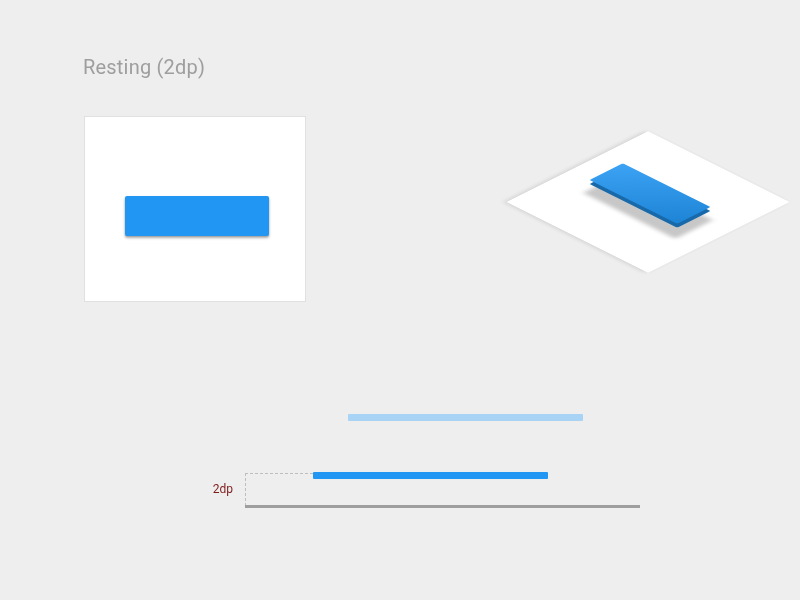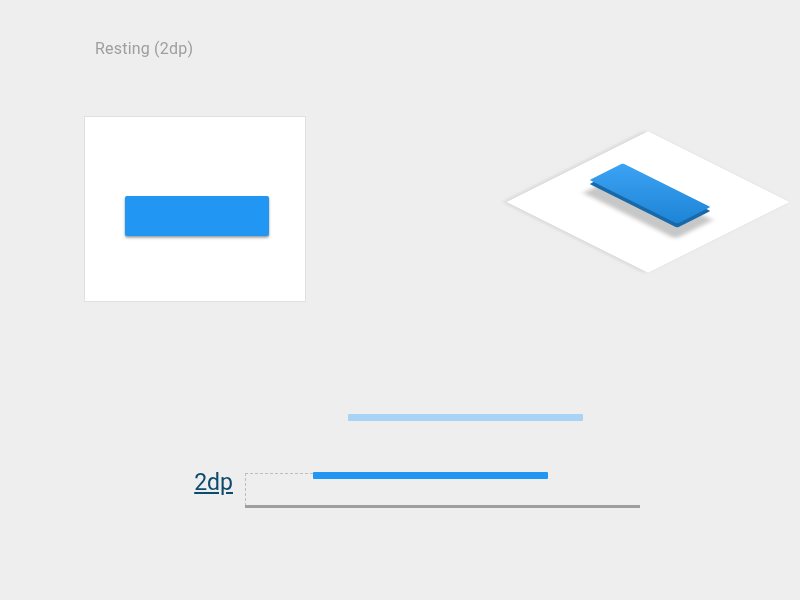--- a/index.html
+++ b/index.html
@@ -6,24 +6,23 @@
   body{
     width:800px;height:600px;
     background:#eeeeee;
     font-family:Roboto,"Helvetica Neue",Arial,sans-serif;
     color:#9e9e9e;
     position:relative;
     overflow:hidden;
   }
   .title{
     position:absolute;
-    left:83px;top:39px;
-    font-size:16px;
+    left:83px;top:55px;
+    font-size:20px;
     letter-spacing:0.2px;
-    margin-left:12px;
   }
   
   .card{
     position:absolute;
     left:84px;top:116px;
     width:222px;height:186px;
     background:#ffffff;
     border:1px solid #e0e0e0;
     box-sizing:border-box;
   }
@@ -113,24 +112,23 @@
   .dash-v{
     position:absolute;
     left:0;bottom:2px;
     width:0;height:33px;
     border-left:1.5px dashed #bdbdbd;
   }
   .side-label{
     position:absolute;
     right:412px;
     bottom:12px;
-    font-size:23px;
-    color:#0c4a6e;
+    font-size:12px;
+    color:#7f1d1d;
     white-space:nowrap;
-    text-decoration:underline;
   }
 </style>
 </head>
 <body>
 
 <div class="title">Resting (2dp)</div>
 
 <div class="card">
   <div class="button" style="background: rgb(33, 150, 243);"></div>
 </div>

